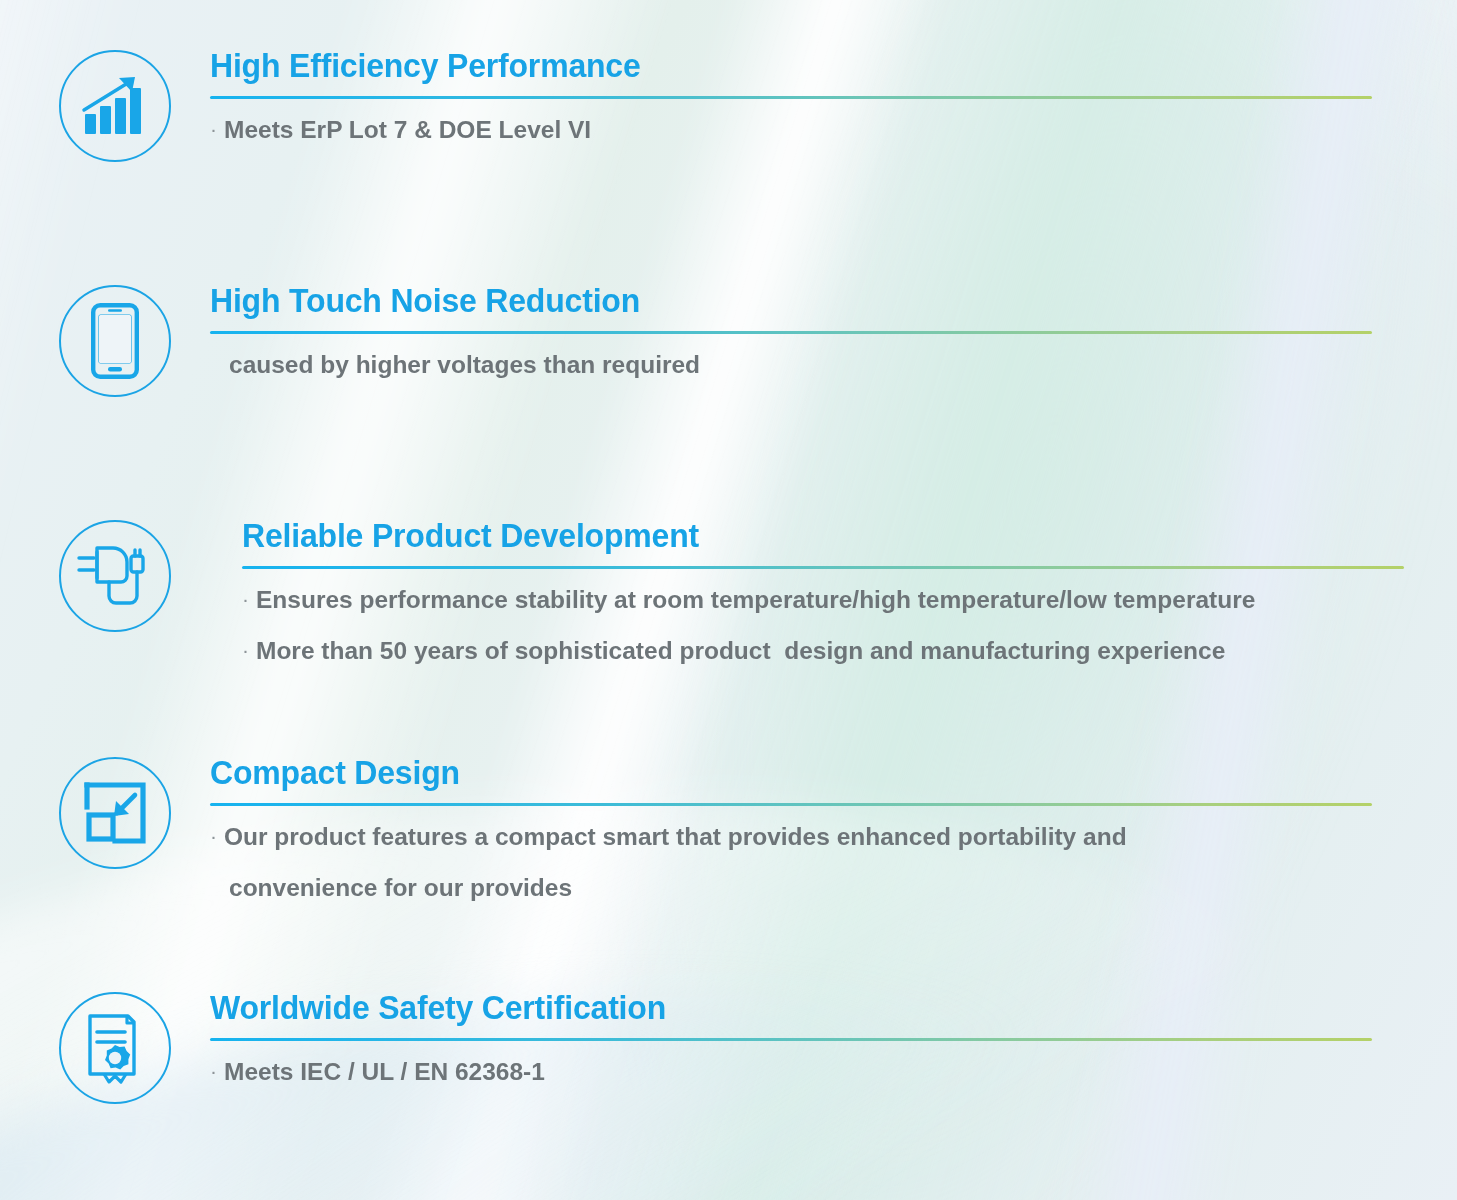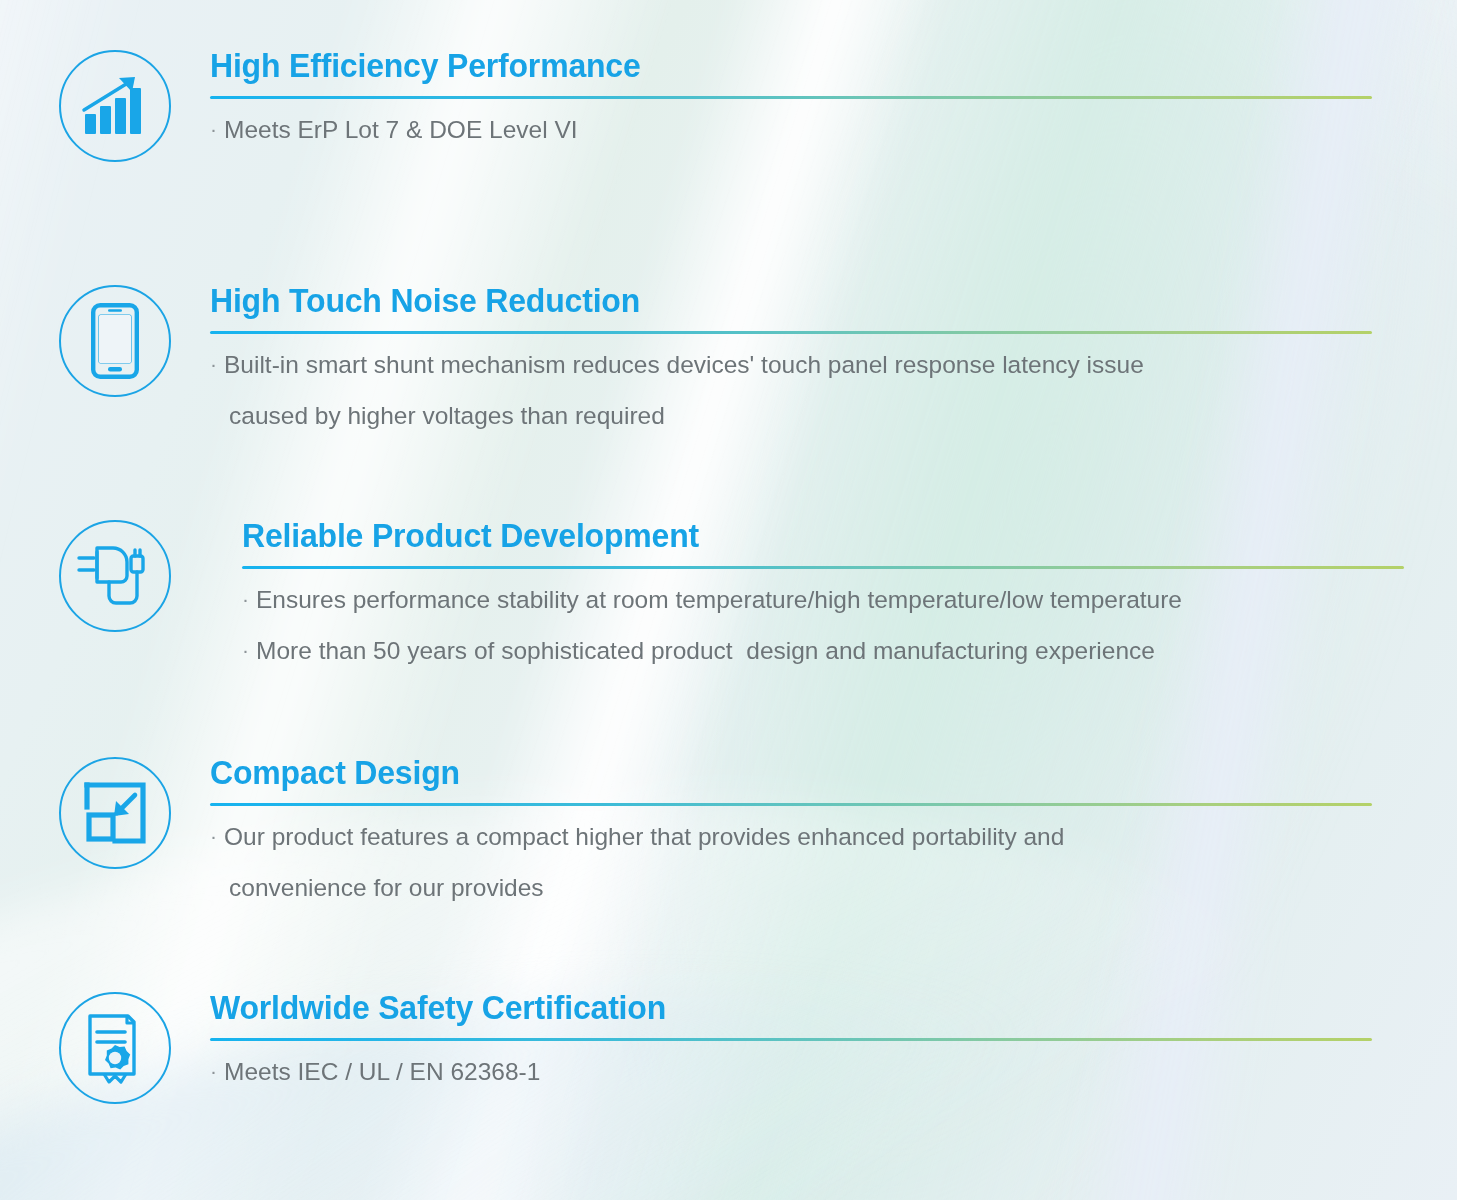--- a/index.html
+++ b/index.html
@@ -194,21 +194,21 @@
     text-indent:0;
   }
   .bullet + .bullet { margin-top:16px; }
 
   .bullet .dot {
     color:#8d9498;
     margin-right:7px;
     font-size:21px;
     vertical-align:2px;
   }
-  .bullet .cont { display:inline; }
+  .bullet .cont { display:inline;font-weight:bold; }
 </style>
 </head>
 <body>
 
 <div id="bg">
   <div class="bg-base"></div>
   <div class="tint-green"></div>
   <div class="swoosh swoosh-3"></div>
   <div class="band band-e"></div>
   <div class="band band-a"></div>
@@ -254,21 +254,20 @@
           <rect x="8" y="12" width="32" height="48" rx="1.5" fill="#eef4f8"></rect>
           <rect x="17" y="6.2" width="14" height="2.6" rx="1.3" fill="#19a6e8"></rect>
           <rect x="17" y="64" width="14" height="4.4" rx="2.2" fill="#19a6e8"></rect>
         </svg>
       </div>
     </div>
     <div class="feature-body">
       <div class="feature-title">High Touch Noise Reduction</div>
       <div class="divider"></div>
       <div class="bullets">
-        <span class="bullet"><span class="dot">·</span><span class="cont">Built-in smart shunt mechanism reduces devices' touch panel response latency issue</span></span>
         <span class="bullet"><span style="display:inline-block;width:19px;"></span><span class="cont">caused by higher voltages than required</span></span>
       </div>
     </div>
   </div>
 
   <div class="feature" style="top:518px;gap:32px;">
     <div class="icon-wrap">
       <div class="icon-circle">
         <svg width="84" height="72" viewBox="0 0 84 72" fill="none" stroke="#19a6e8" stroke-width="3.4" stroke-linecap="round" stroke-linejoin="round">
           <path d="M24 8 h16 a14 14 0 0 1 14 14 v14 a6 6 0 0 1 -6 6 H24 Z" fill="none"></path>
@@ -301,21 +300,21 @@
           <rect x="6" y="34" width="24" height="24" stroke="#19a6e8" stroke-width="5.2" fill="none"></rect>
           <path d="M52 14 L34 32" stroke="#19a6e8" stroke-width="4.6" stroke-linecap="round"></path>
           <path d="M31 35 L33 20 L46 33 Z" fill="#19a6e8"></path>
         </svg>
       </div>
     </div>
     <div class="feature-body">
       <div class="feature-title">Compact Design</div>
       <div class="divider"></div>
       <div class="bullets">
-        <span class="bullet"><span class="dot">·</span><span class="cont">Our product features a compact higher that provides enhanced portability and</span></span>
+        <span class="bullet"><span class="dot">·</span><span class="cont">Our product features a compact smart that provides enhanced portability and</span></span>
         <span class="bullet"><span style="display:inline-block;width:19px;"></span><span class="cont">convenience for our provides</span></span>
       </div>
     </div>
   </div>
 
   <div class="feature" style="top:990px;">
     <div class="icon-wrap">
       <div class="icon-circle">
         <svg width="62" height="72" viewBox="0 0 62 72" fill="none">
           <path d="M6 4 H44 L50 10 V62 H6 Z" stroke="#19a6e8" stroke-width="3.4" fill="none" stroke-linejoin="round"></path>

